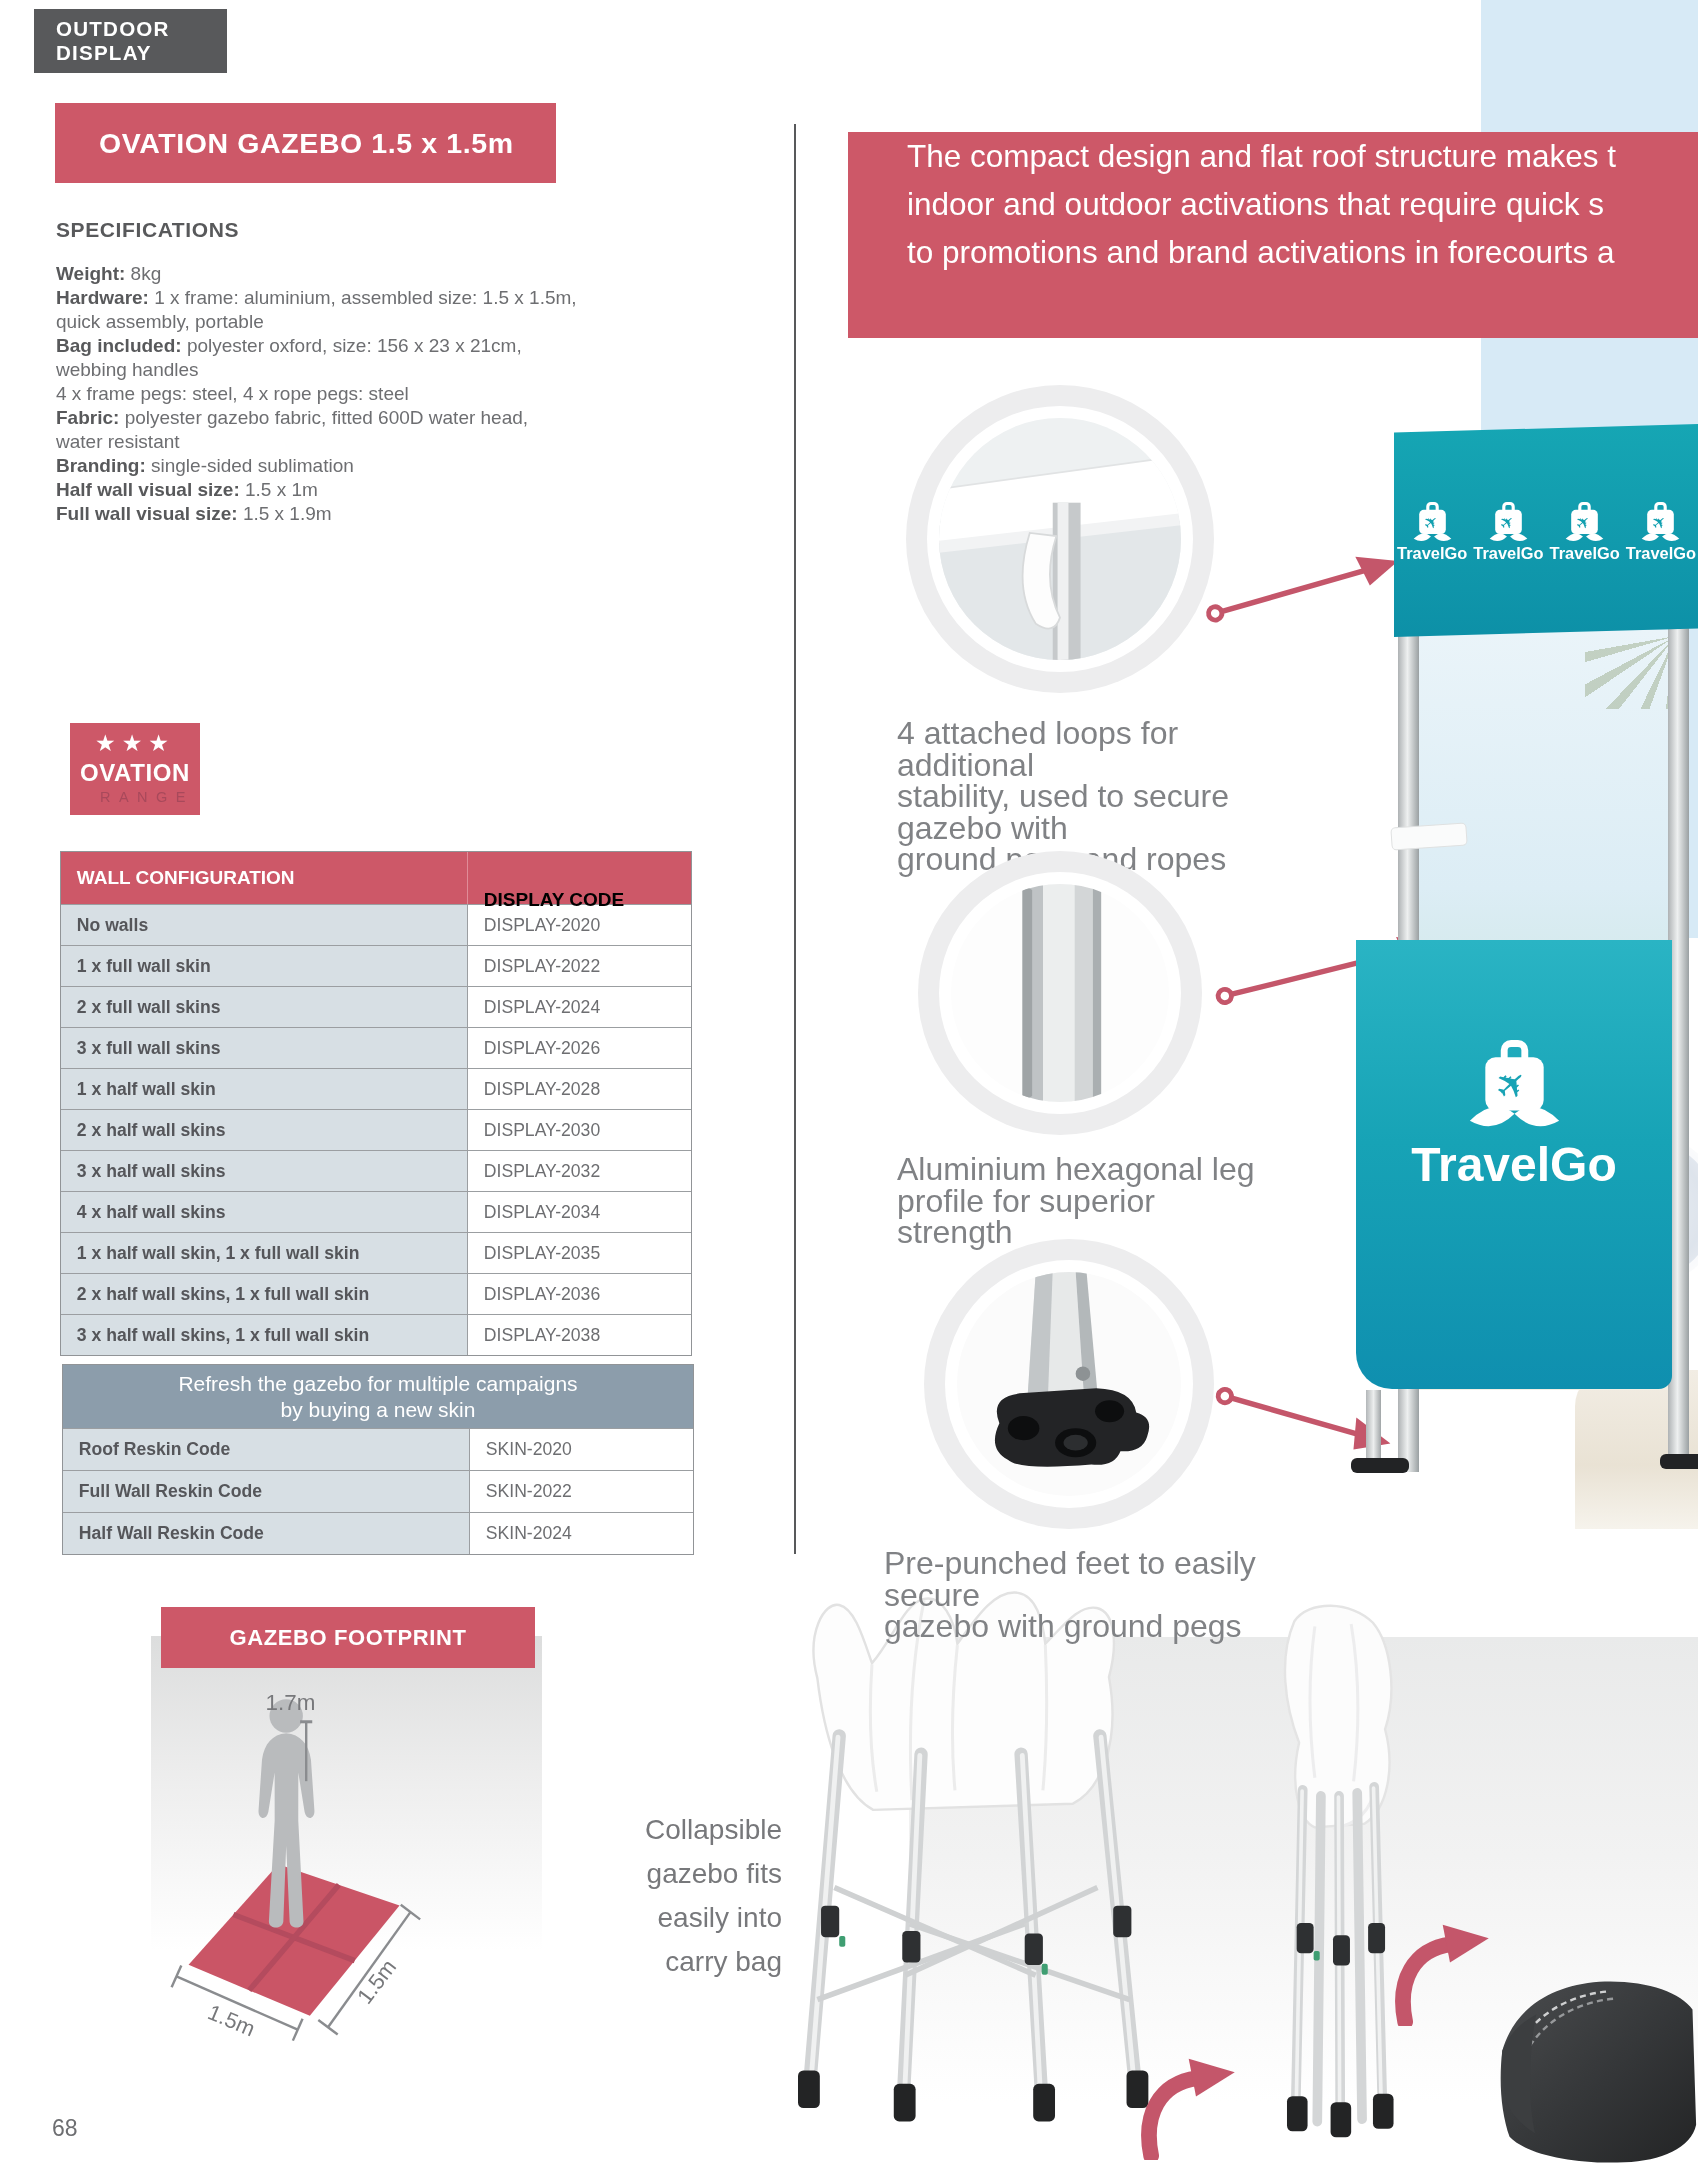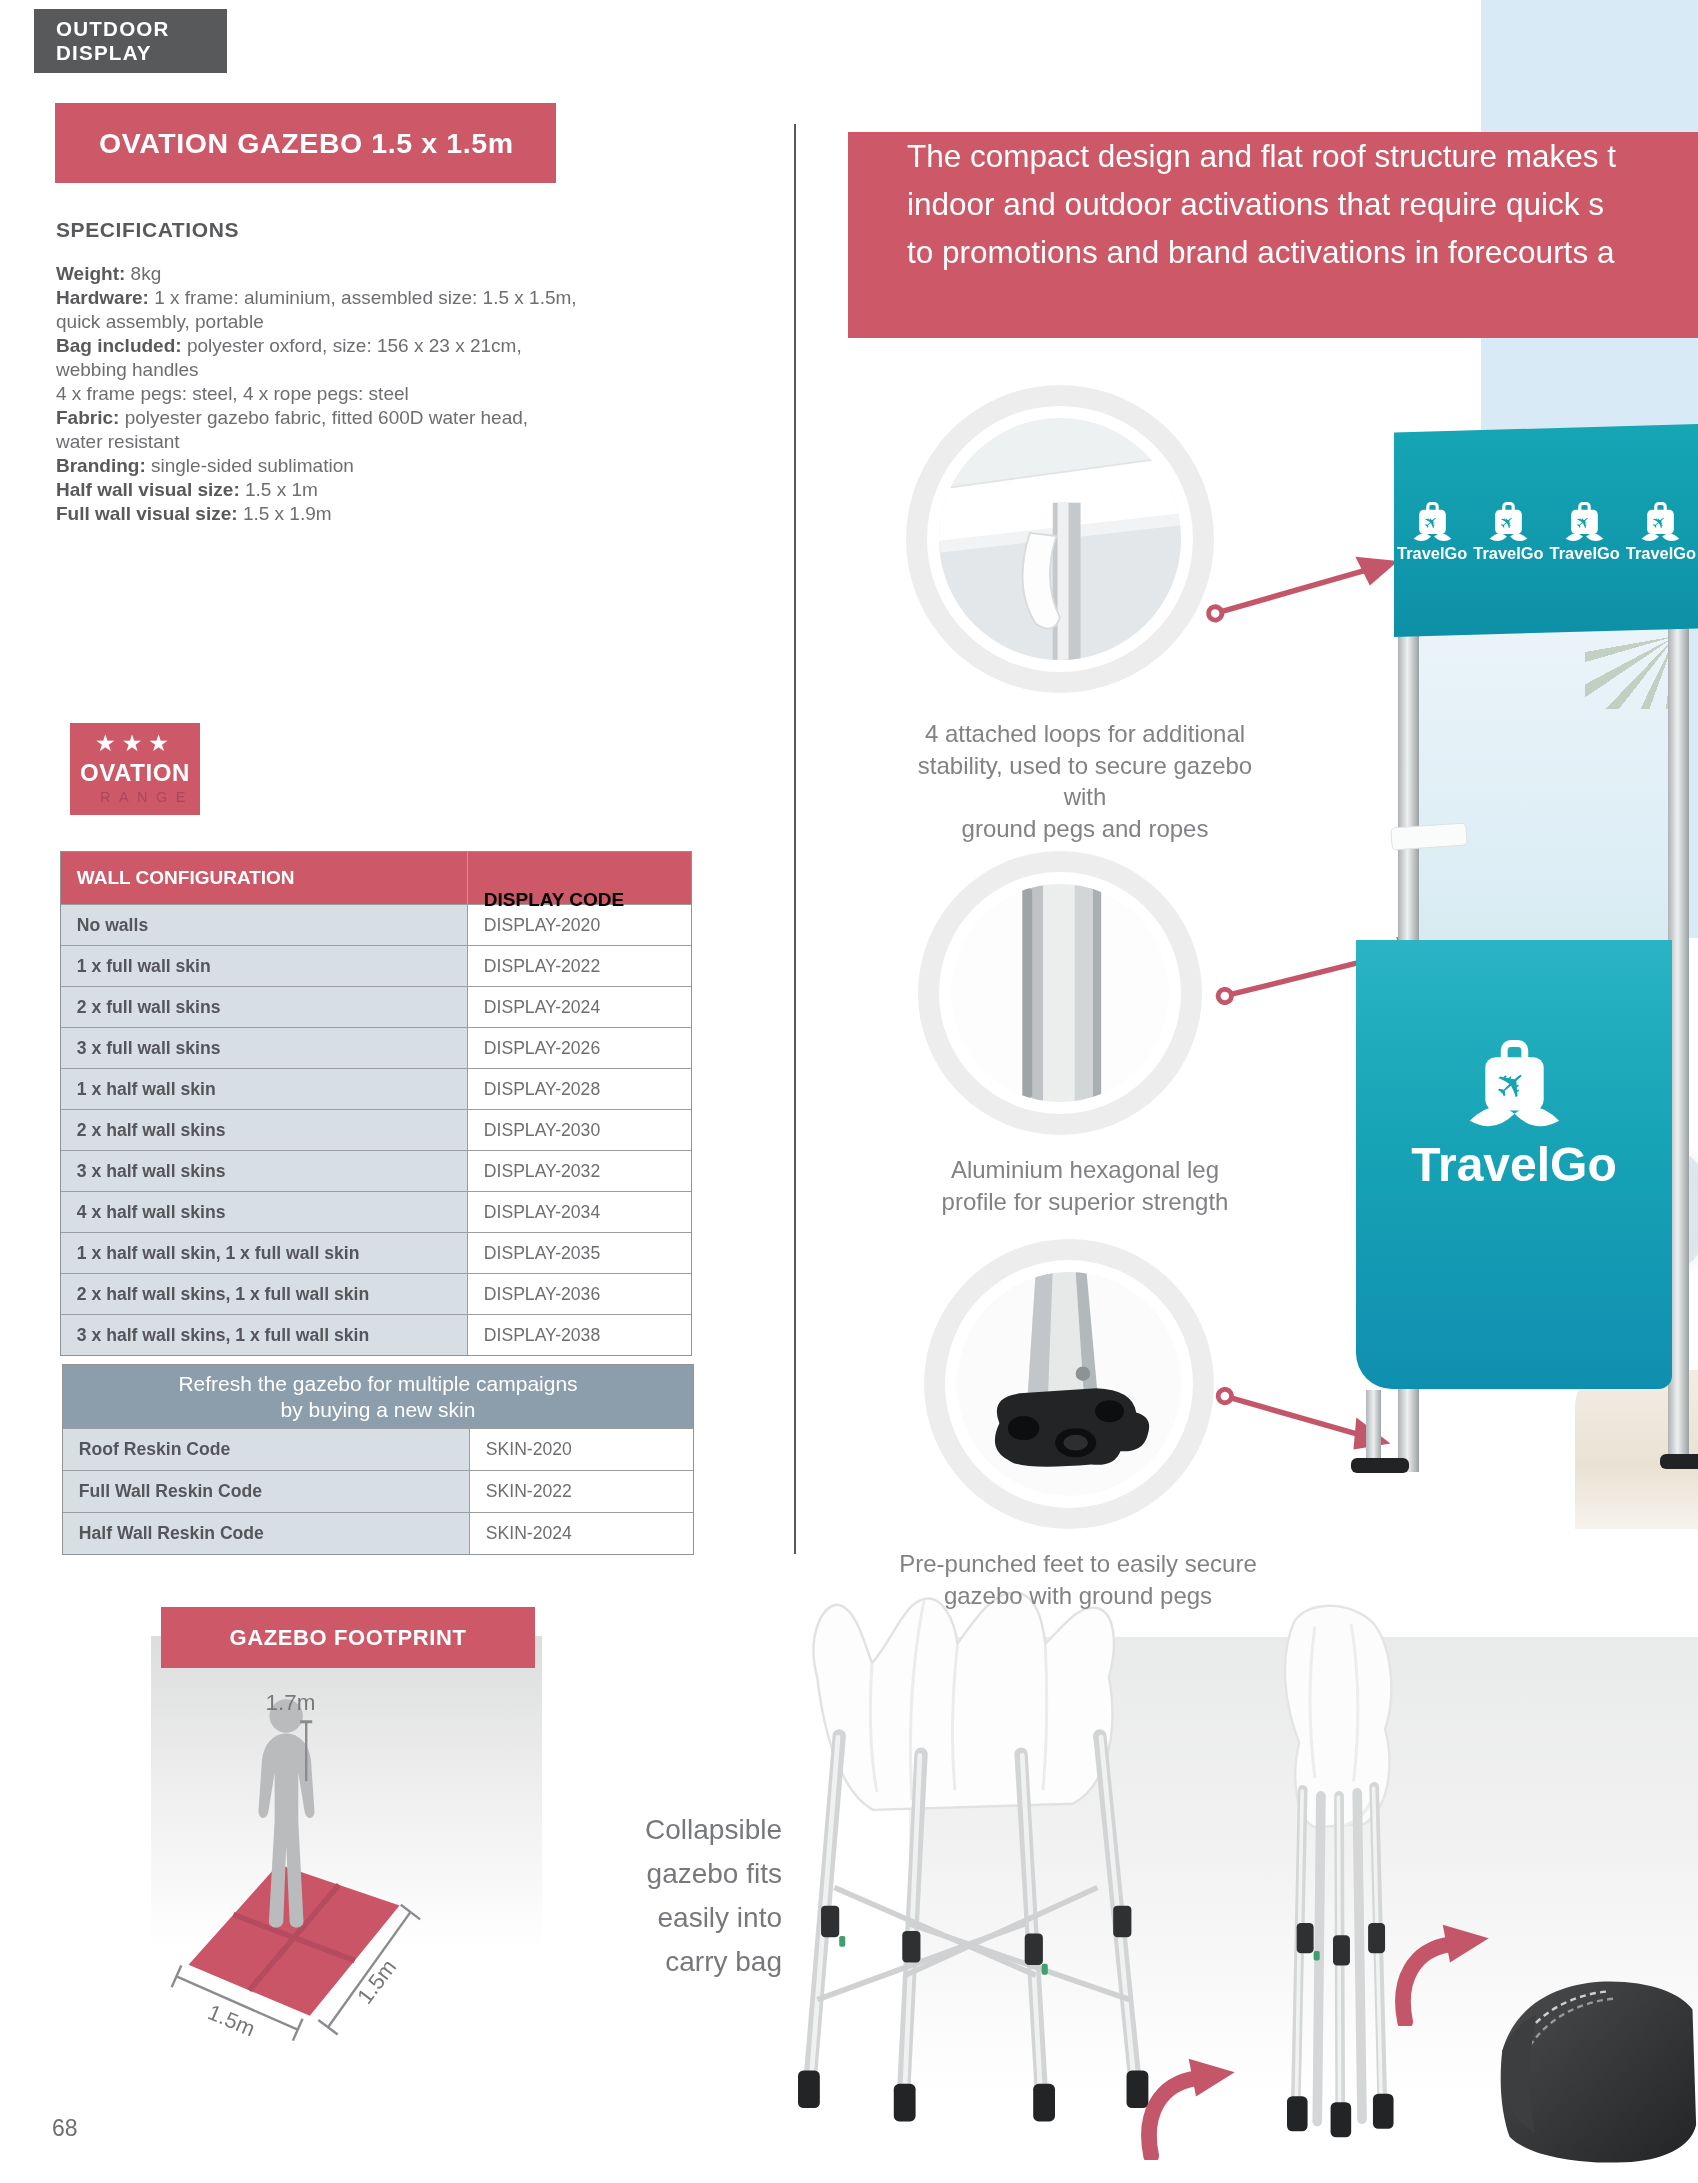--- a/index.html
+++ b/index.html
@@ -42,21 +42,21 @@
     justify-content:center;font-size:22px;font-weight:700;letter-spacing:0.6px;}
 
   
   .vline{left:794px;top:124px;width:2.4px;height:1430px;background:#58595b;}
   .sky{left:1481px;top:0px;width:217px;height:938px;background:#d7eaf6;}
   .intro{left:848px;top:132px;width:932px;height:206px;background:#cd5868;color:#fff;overflow:hidden;
     display:flex;flex-direction:column;padding-left:59px;box-sizing:border-box;z-index:6;}
   .intro div{font-size:31.5px;line-height:48px;white-space:nowrap;font-weight:400;}
 
   .callout-circle{border-radius:50%;background:#fff;box-shadow:0 0 0 12px #ffffff,0 0 0 33px #ededee;overflow:hidden;z-index:5;}
-  .caption{color:#808285;font-size:24px;line-height:31.5px;text-align:center;z-index:5;}
+  .caption{color:#808285;font-size:32px;line-height:31.5px;z-index:5;}
 
   .note{left:618px;top:1808px;width:164px;text-align:right;color:#77787b;font-size:28px;line-height:44px;}
 
   .pageno{left:52px;top:2115px;font-size:23px;color:#6d6e71;}
 
   
   .photo{left:1333px;top:0px;width:365px;height:1563px;}
   .valance{position:absolute;left:61px;top:424px;width:305px;height:213px;
     background:linear-gradient(180deg,#16a6b4 0%,#0d90a7 100%);
     clip-path:polygon(0 4%,100% 0,100% 96%,0 100%);display:flex;align-items:center;justify-content:space-around;z-index:4;}

